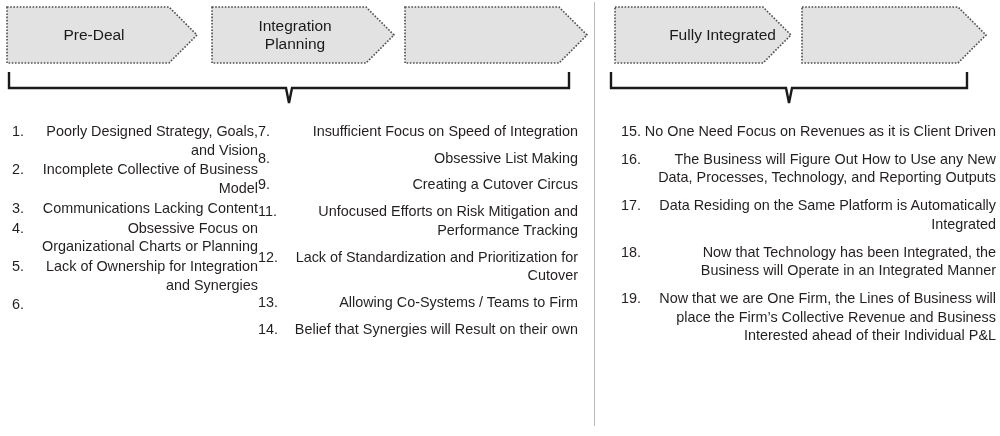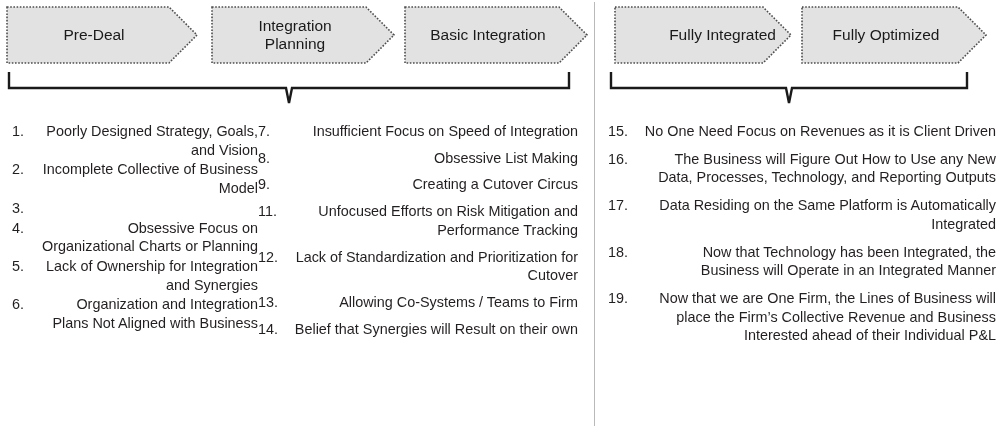--- a/index.html
+++ b/index.html
@@ -95,21 +95,21 @@
   #col-1 ol.num-list > li { margin-bottom: 8px; }
   #col-2 ol.num-list > li { margin-bottom: 9px; }
 
   .li-num {
     flex: 0 0 auto;
     text-align: left;
     white-space: nowrap;
   }
   #col-0 .li-num { width: 26px; }
   #col-1 .li-num { width: 31px; }
-  #col-2 .li-num { width: 33px; }
+  #col-2 .li-num { width: 33px; text-align: right; }
 
   .li-text {
     flex: 1 1 auto;
     text-align: right;
   }
 </style>
 </head>
 <body>
 
 <div class="arrow" id="arrow-0">
@@ -124,35 +124,33 @@
     <polygon points="1,1 155,1 183,29 155,57 1,57" fill="#e2e2e2" stroke="#4d4d4d" stroke-width="1.6" stroke-dasharray="1.6 1.6" stroke-linejoin="miter"></polygon>
   </svg>
   <span class="arrow-label">Integration
 Planning</span>
 </div>
 
 <div class="arrow" id="arrow-2">
   <svg class="arrow-svg" viewBox="0 0 184 58" preserveAspectRatio="none">
     <polygon points="1,1 155,1 183,29 155,57 1,57" fill="#e2e2e2" stroke="#4d4d4d" stroke-width="1.6" stroke-dasharray="1.6 1.6" stroke-linejoin="miter"></polygon>
   </svg>
-  <span class="arrow-label">Basic Integration</span>
 </div>
 
 <div class="arrow" id="arrow-3">
   <svg class="arrow-svg" viewBox="0 0 178 58" preserveAspectRatio="none">
     <polygon points="1,1 149,1 177,29 149,57 1,57" fill="#e2e2e2" stroke="#4d4d4d" stroke-width="1.6" stroke-dasharray="1.6 1.6" stroke-linejoin="miter"></polygon>
   </svg>
   <span class="arrow-label">Fully Integrated</span>
 </div>
 
 <div class="arrow" id="arrow-4">
   <svg class="arrow-svg" viewBox="0 0 186 58" preserveAspectRatio="none">
     <polygon points="1,1 157,1 185,29 157,57 1,57" fill="#e2e2e2" stroke="#4d4d4d" stroke-width="1.6" stroke-dasharray="1.6 1.6" stroke-linejoin="miter"></polygon>
   </svg>
-  <span class="arrow-label">Fully Optimized</span>
 </div>
 
 <div id="group-divider"></div>
 
 <div class="brace" id="brace-left">
   <svg width="100%" height="100%" viewBox="0 0 566 36" preserveAspectRatio="none">
     <path d="M3,2 L3,18 L280,18 L283,33 L286,18 L563,18 L563,2" fill="none" stroke="#1a1a1a" stroke-width="2.4" stroke-linejoin="miter" stroke-linecap="butt" vector-effect="non-scaling-stroke"></path>
   </svg>
 </div>
 
@@ -167,32 +165,32 @@
     <li>
         <span class="li-num">1.</span>
         <span class="li-text">Poorly Designed Strategy, Goals, and Vision</span>
       </li>
     <li>
         <span class="li-num">2.</span>
         <span class="li-text">Incomplete Collective of Business Model</span>
       </li>
     <li>
         <span class="li-num">3.</span>
+        <span class="li-text">Communications Lacking Content</span>
       </li>
     <li>
         <span class="li-num">4.</span>
         <span class="li-text">Obsessive Focus on Organizational Charts or Planning</span>
       </li>
     <li>
         <span class="li-num">5.</span>
         <span class="li-text">Lack of Ownership for Integration and Synergies</span>
       </li>
     <li>
         <span class="li-num">6.</span>
-        <span class="li-text">Organization and Integration Plans Not Aligned with Business</span>
       </li>
   </ol>
 </div>
 
 <div class="col" id="col-1">
   <ol class="num-list">
     <li>
         <span class="li-num">7.</span>
         <span class="li-text">Insufficient Focus on Speed of Integration</span>
       </li>

